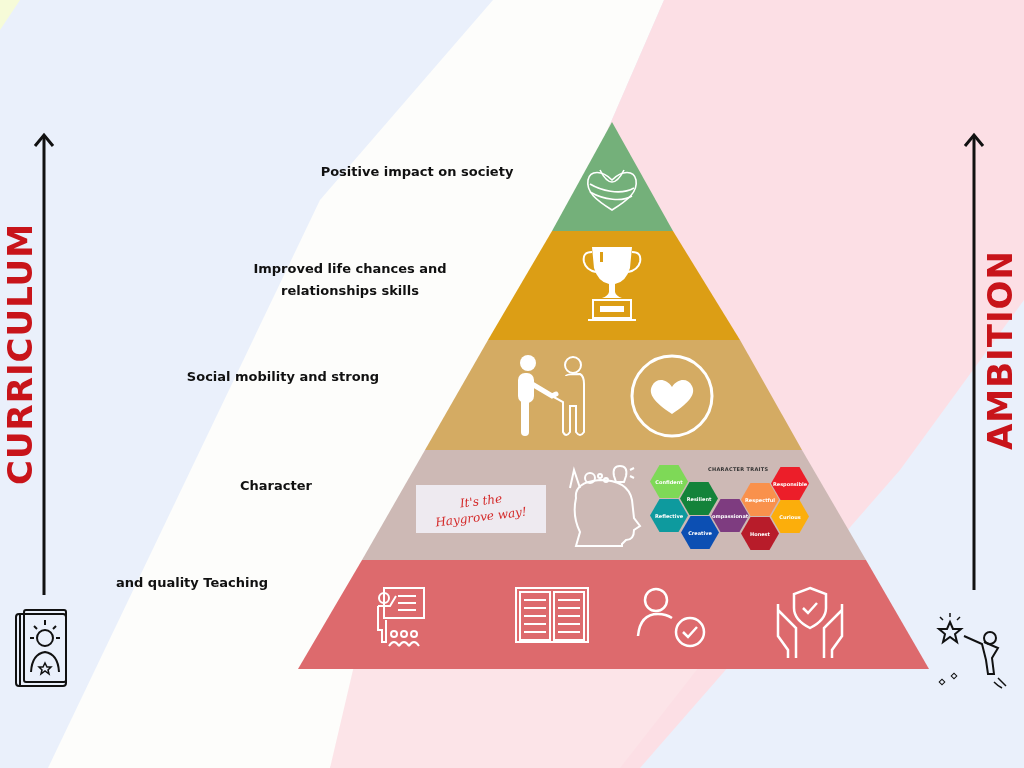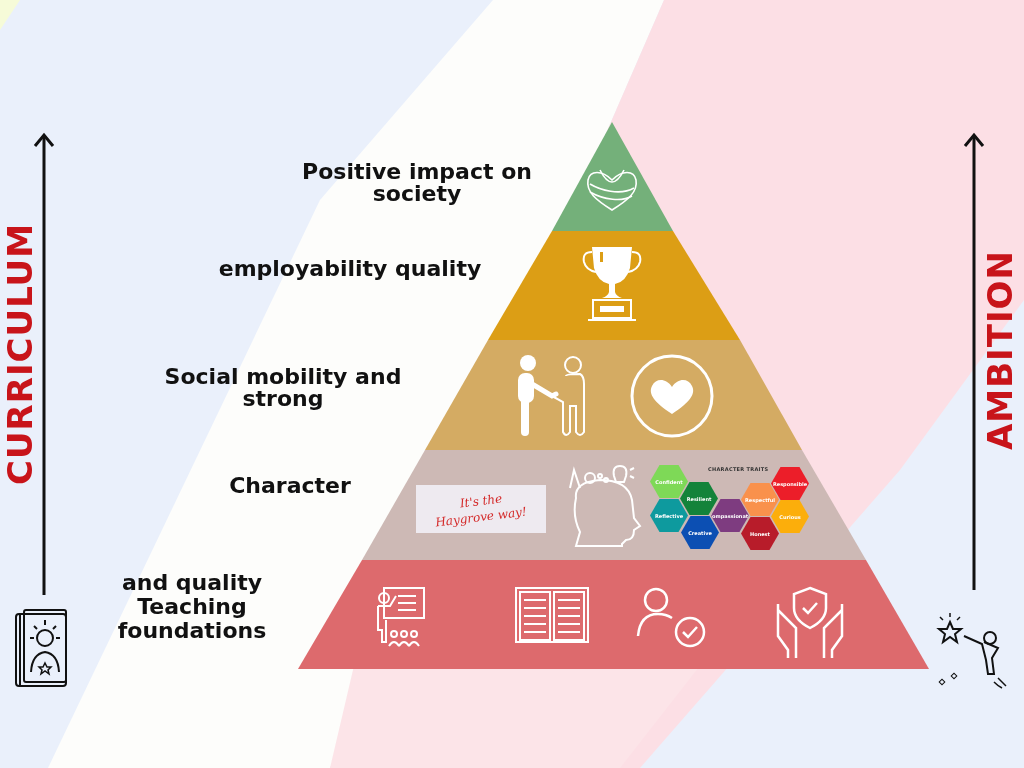--- a/index.html
+++ b/index.html
@@ -1,18 +1,18 @@
 <!DOCTYPE html>
 <html><head>
 <meta charset="utf-8">
 <style>
   html, body { margin:0; padding:0; }
   body { width:1024px; height:768px; position:relative; overflow:hidden; font-family:"DejaVu Sans", sans-serif; background:#eef3fb; }
   .bg { position:absolute; inset:0; }
-  .label { position:absolute; color:#111; font-weight:bold; text-align:center; font-size:22px; line-height:22px; font-family:"DejaVu Sans", sans-serif; }
+  .label { position:absolute; color:#111; font-weight:bold; text-align:center; font-size:13px; line-height:22px; font-family:"DejaVu Sans", sans-serif; }
   .vtitle { position:absolute; color:#c8141a; font-weight:bold; font-size:34px; letter-spacing:1px; font-family:"DejaVu Sans", sans-serif; white-space:nowrap; transform-origin:center center; }
   .pyramid { position:absolute; left:0; top:0; }
   .hay { position:absolute; left:416px; top:485px; width:130px; height:48px; background:#eeeaf0; color:#d42a2a; font-family:"DejaVu Serif", serif; font-style:italic; font-size:12px; text-align:center; line-height:16px; display:flex; flex-direction:column; justify-content:center; transform:rotate(0deg); }
   .hay span { display:block; transform:rotate(-7deg); }
   .traits-title { position:absolute; left:708px; top:466px; font-size:5px; color:#333; font-weight:bold; letter-spacing:0.3px; }
   .hex { position:absolute; width:38px; height:33px; clip-path:polygon(25% 0,75% 0,100% 50%,75% 100%,25% 100%,0 50%); color:#fff; font-size:5px; font-weight:bold; display:flex; align-items:center; justify-content:center; text-align:center; }
 </style>
 </head>
 <body>
 
@@ -170,27 +170,27 @@
 <div class="hex" style="left:681px;top:516px;background:#0c4fb3;">Creative</div>
 <div class="hex" style="left:711px;top:499px;background:#7e3c80;">Compassionate</div>
 <div class="hex" style="left:741px;top:483px;background:#f9914c;">Respectful</div>
 <div class="hex" style="left:771px;top:467px;background:#ec1e29;">Responsible</div>
 <div class="hex" style="left:771px;top:500px;background:#fcae0b;">Curious</div>
 <div class="hex" style="left:741px;top:517px;background:#b81c2a;">Honest</div>
 
 <div class="label" style="left:262px; top:161px; width:310px;">Positive impact on society</div>
 
 <div class="label" style="left:190px; top:258px; width:320px;">
-  <div>employability quality</div>
+  <div>Improved life chances and</div>
+  <div>relationships skills</div>
 </div>
 
 <div class="label" style="left:128px; top:366px; width:310px;">
   <div>Social mobility and strong</div>
 </div>
 
-<div class="label" style="left:190px; top:475px; width:200px;">
+<div class="label" style="left:176px; top:475px; width:200px;">
   <div>Character</div>
 </div>
 
 <div class="label" style="left:72px; top:571px; width:240px; line-height:24px;">
   <div>and quality Teaching</div>
-  <div>foundations</div>
 </div>
 
 </body></html>

